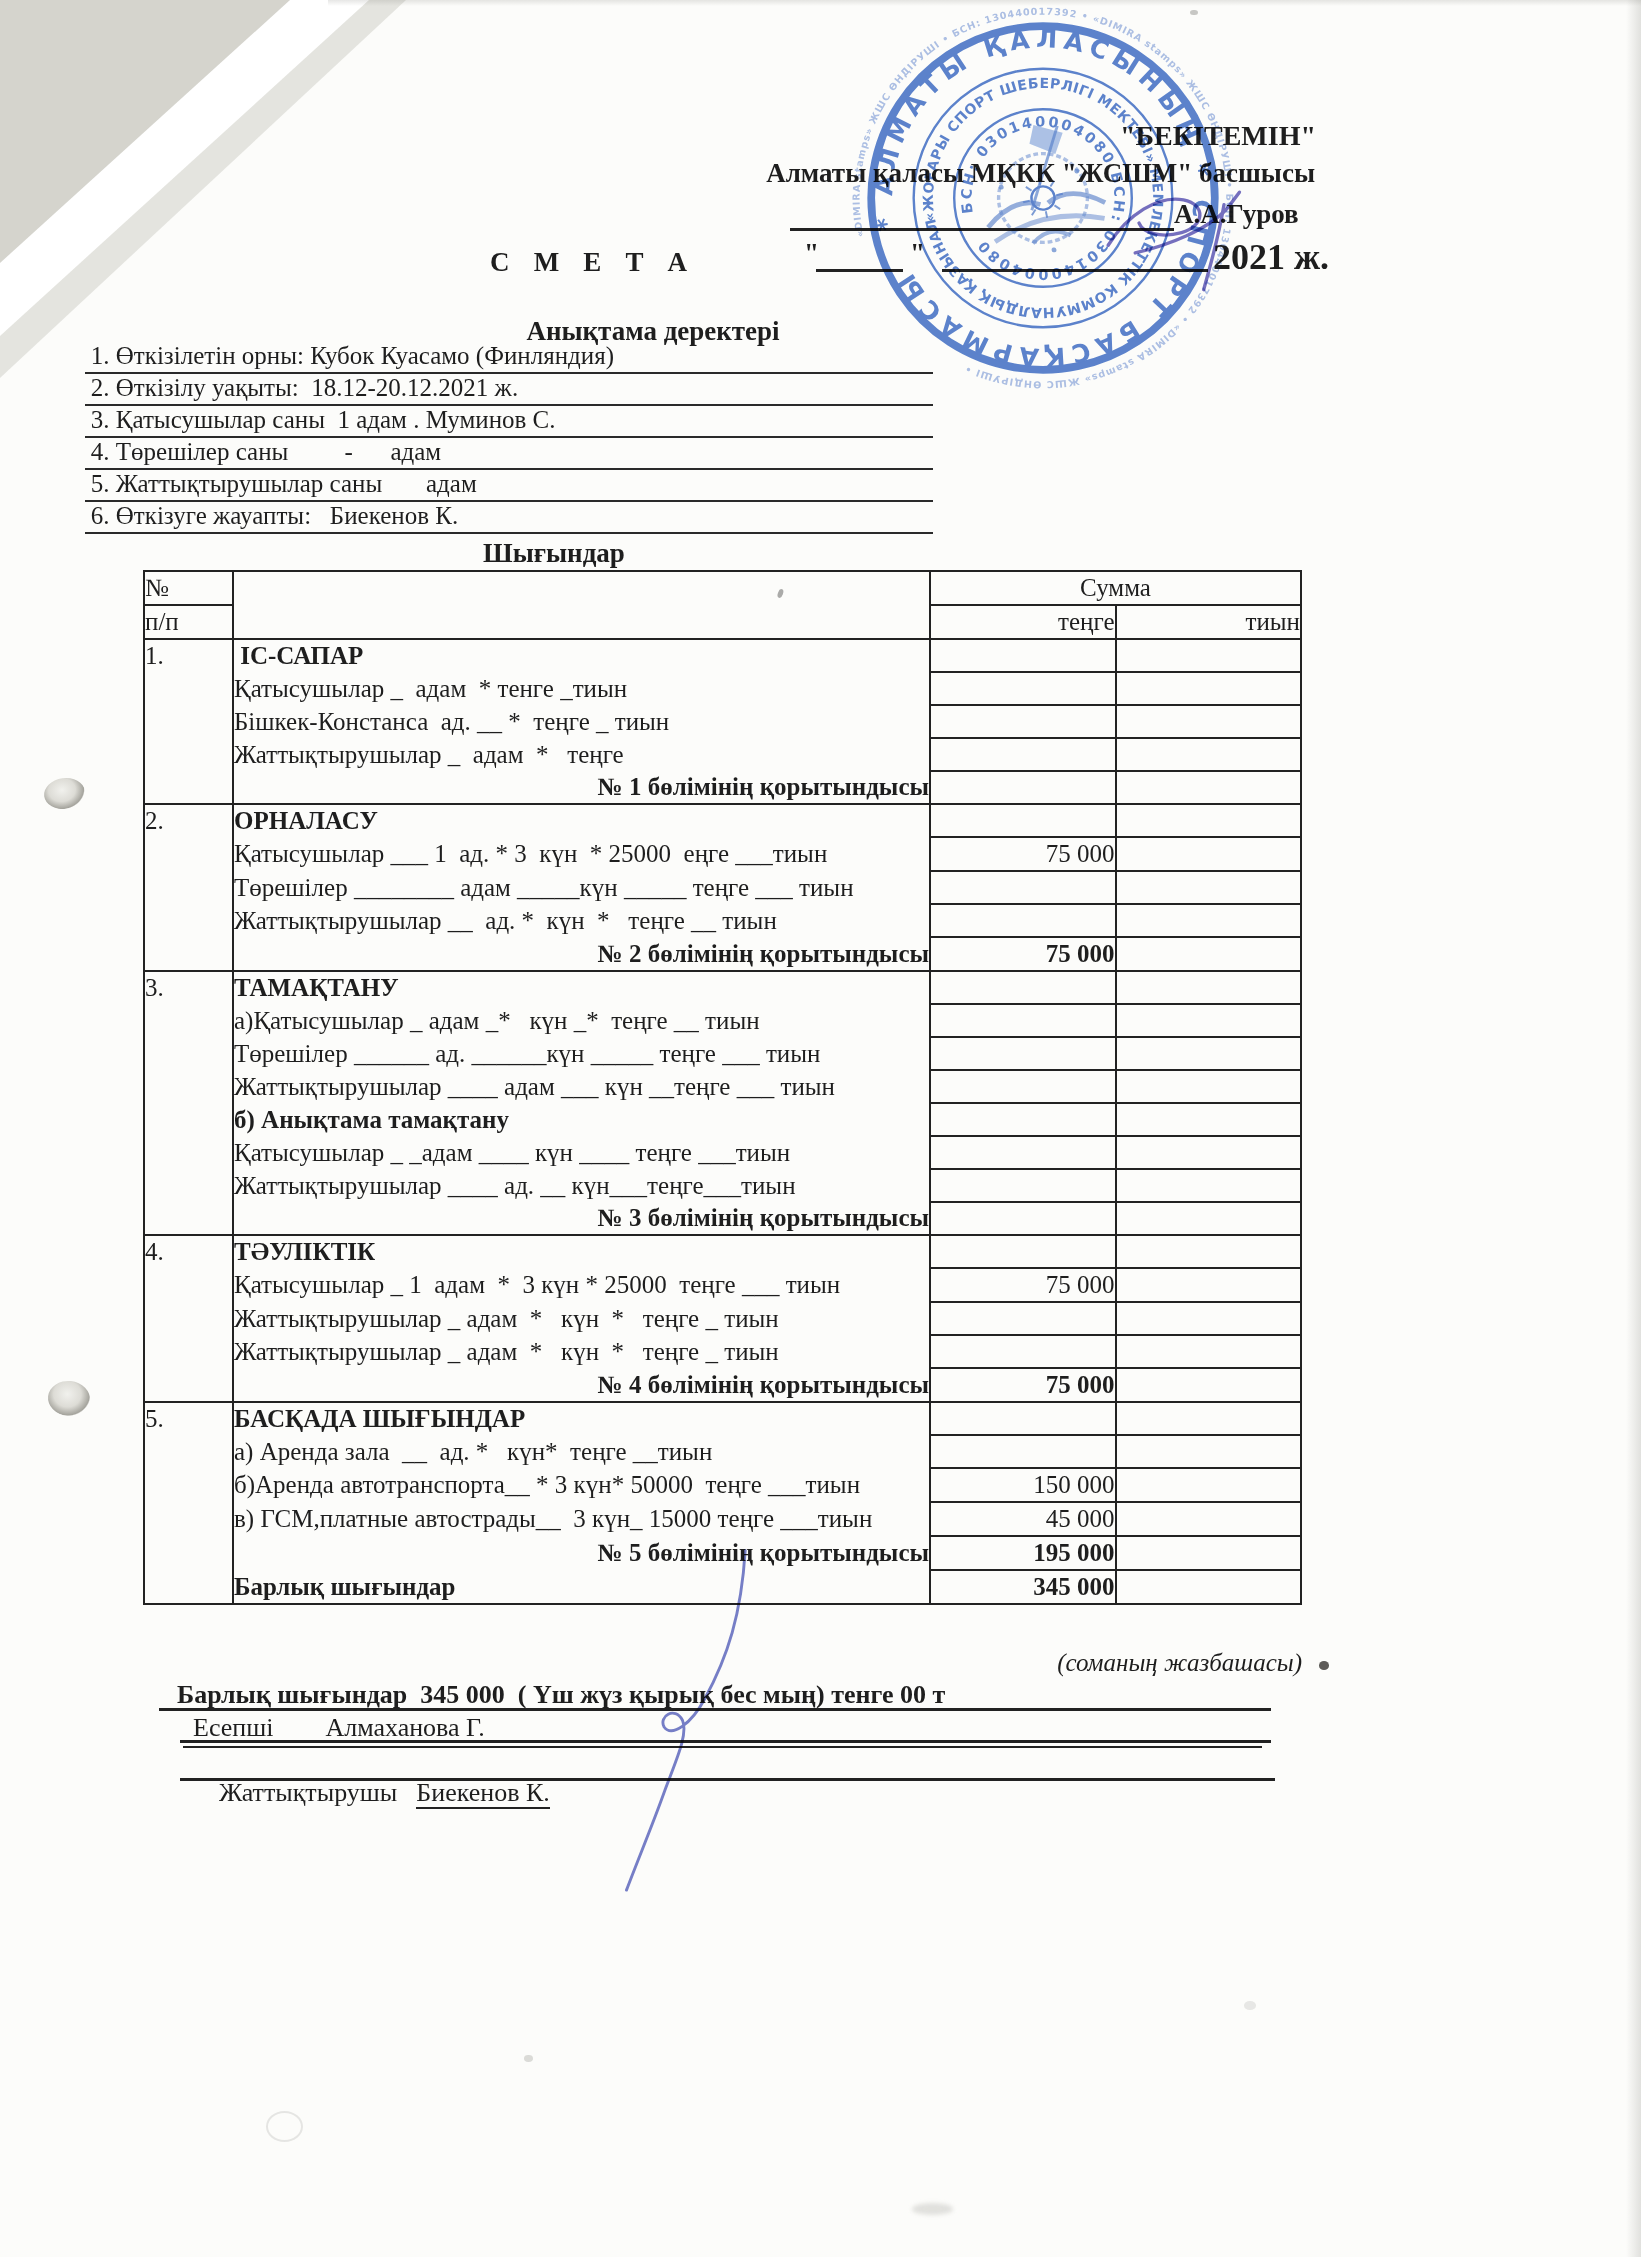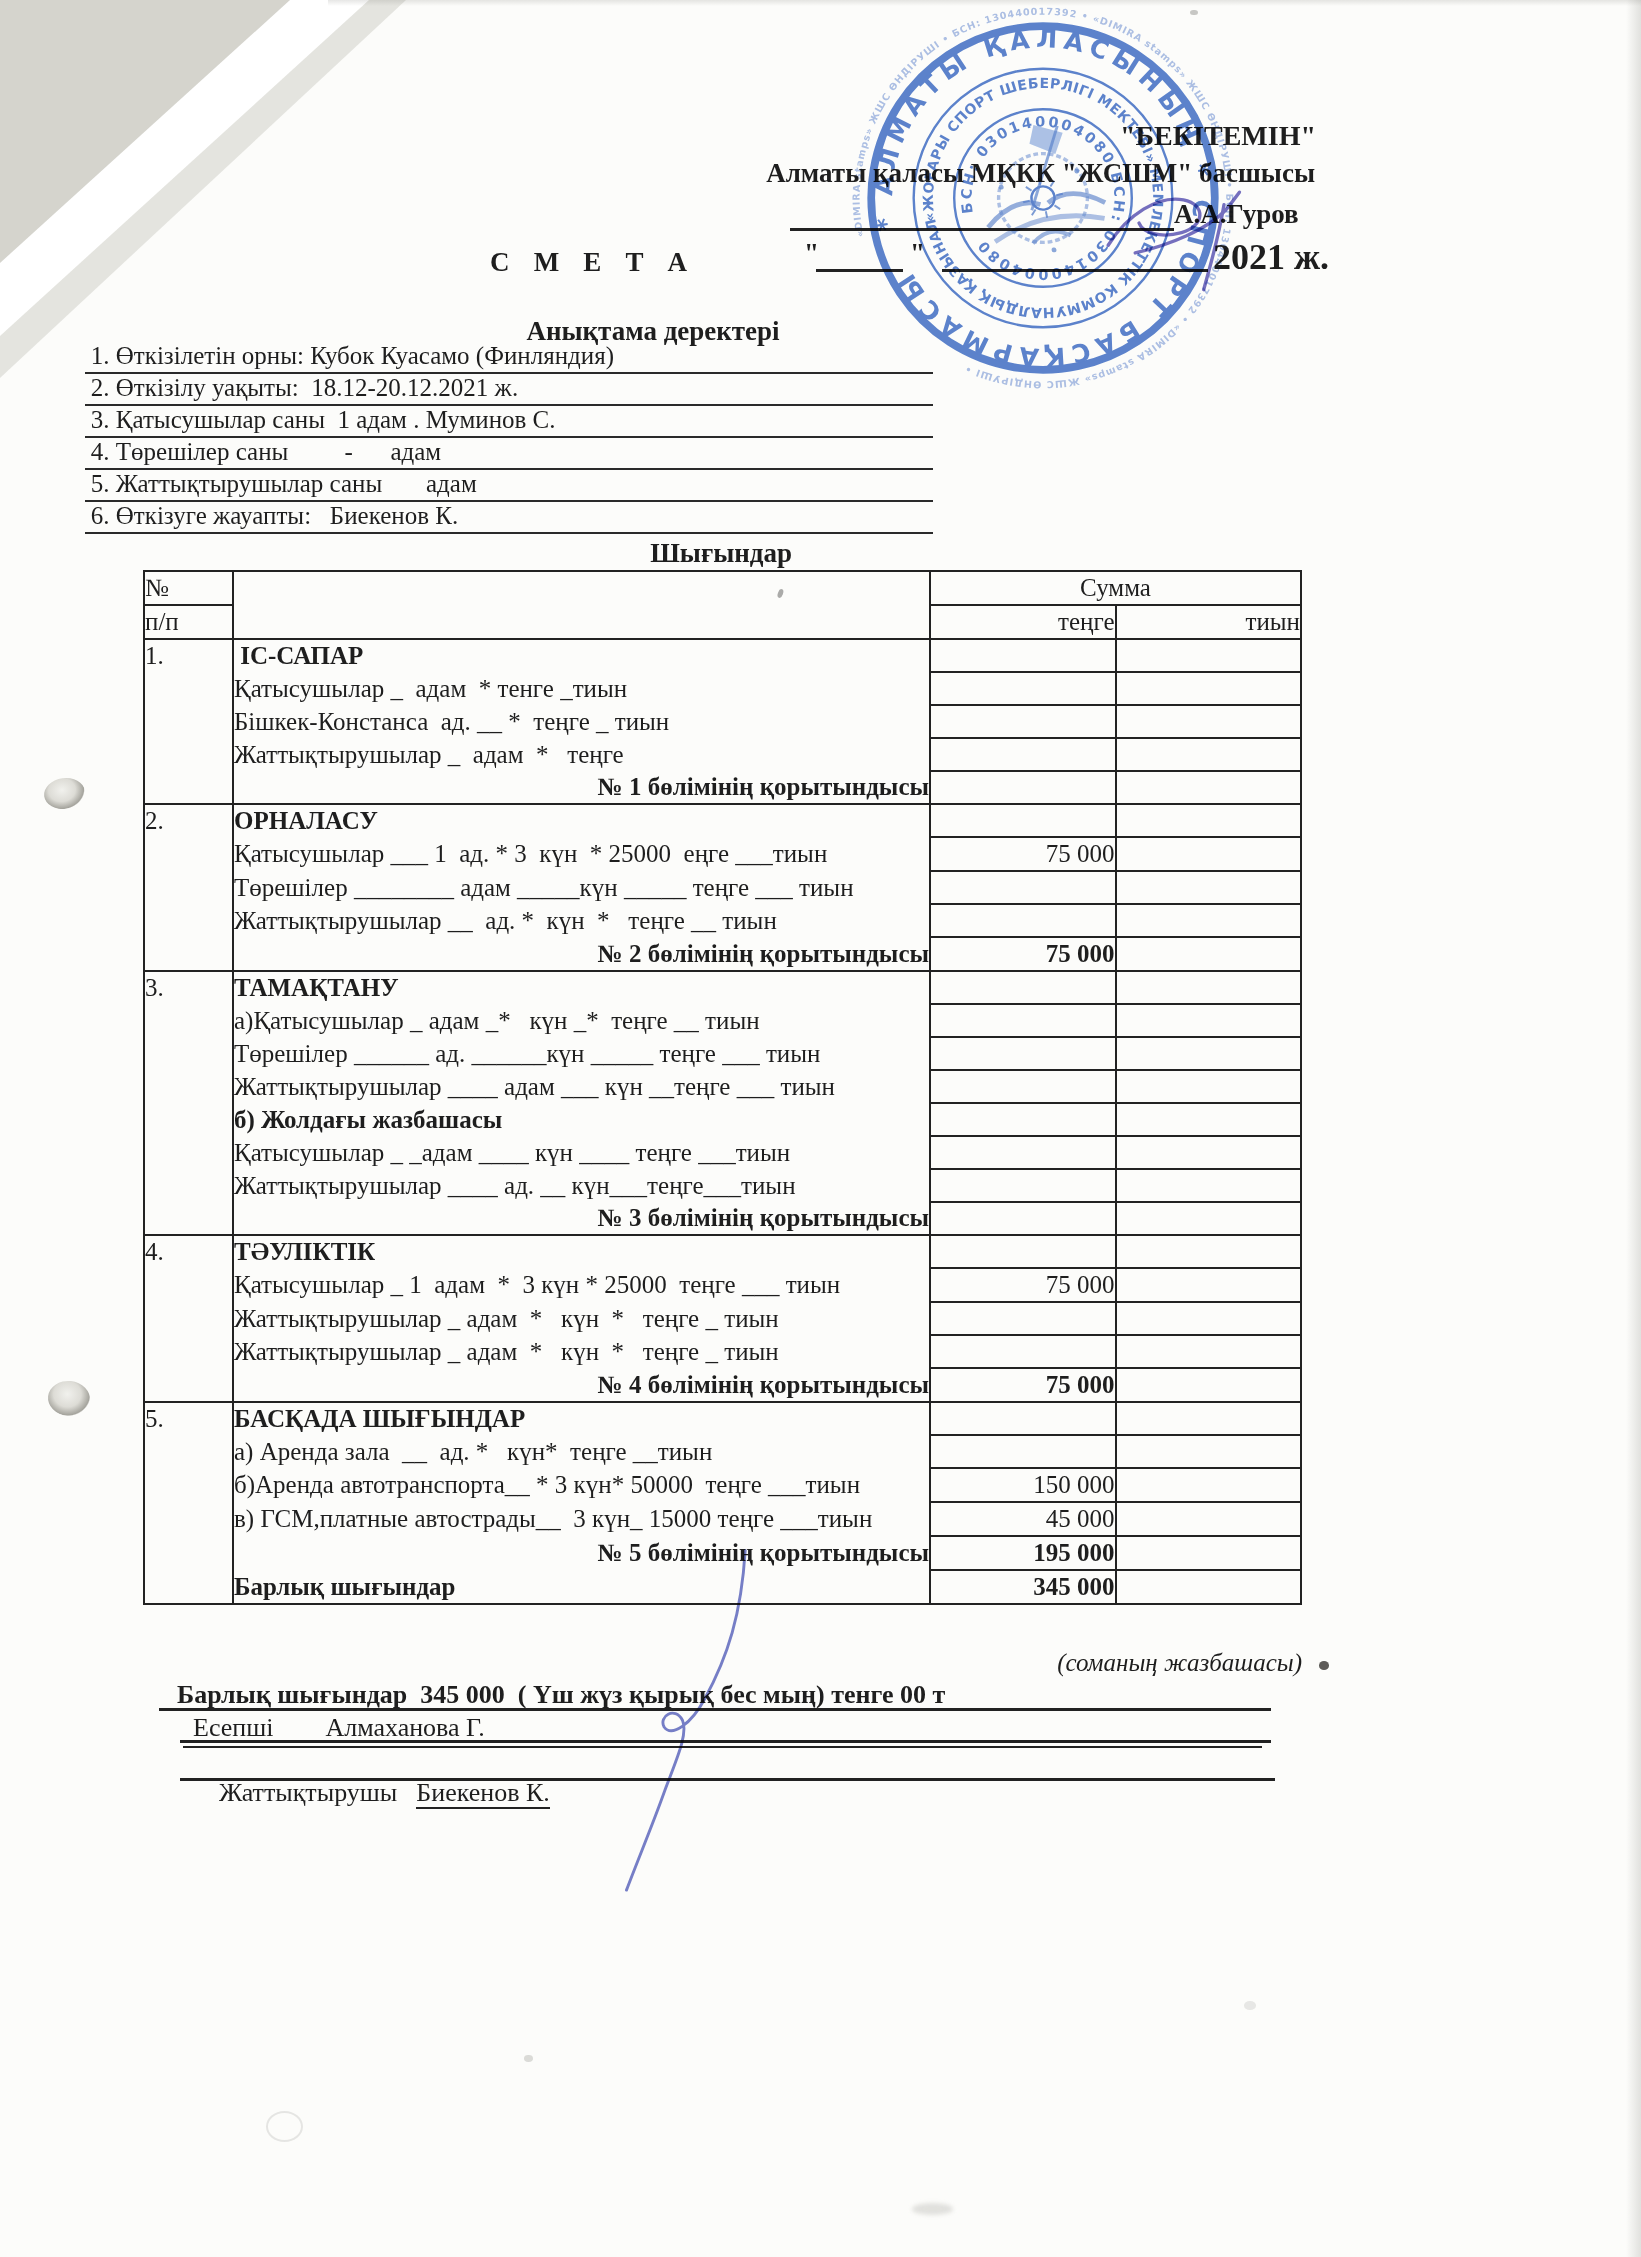--- a/index.html
+++ b/index.html
@@ -39,21 +39,21 @@
   .year-line{left:1213px;top:236px;font-size:36px;font-weight:bold;}
   .dq1{left:804px;top:238px;font-size:27px;font-weight:bold;}
   .dq2{left:910px;top:238px;font-size:27px;font-weight:bold;}
   .rule{position:absolute;height:2.9px;background:#222;}
   .sig-rule{left:790px;top:228px;width:384px;}
   .date-rule1{left:816px;top:269px;width:87px;}
   .date-rule2{left:942px;top:269px;width:266px;}
   
   .doc-title{left:490px;top:247px;width:174px;text-align:center;font-size:27px;font-weight:bold;letter-spacing:8.7px;}
   .doc-subtitle{left:483px;top:316px;width:340px;text-align:center;font-size:27px;font-weight:bold;}
-  .expenses-heading{left:483px;top:538px;width:309px;text-align:right;font-size:27px;font-weight:bold;}
+  .expenses-heading{left:483px;top:538px;width:309px;text-align:left;font-size:27px;font-weight:bold;}
   
   .info-list{position:absolute;left:85px;top:342px;width:848px;}
   .info-item{height:30px;padding-left:5.8px;font-size:25px;white-space:pre;
     border-bottom:2.4px solid #2a2a2a;}
   
   .table-wrap{position:absolute;left:143px;top:570px;}
   table.expenses{border-collapse:collapse;table-layout:fixed;width:1159px;
     font-size:25px;border:2.9px solid #222;}
   table.expenses td{padding:0;vertical-align:middle;overflow:hidden;white-space:pre;line-height:32px;}
   table.expenses thead tr{height:33px;}
@@ -230,21 +230,21 @@
             <td class="c-val"></td>
           </tr>
           <tr>
             <td class="c-num"></td>
             <td class="c-desc">Жаттықтырушылар ____ адам ___ күн __теңге ___ тиын</td>
             <td class="c-val"></td>
             <td class="c-val"></td>
           </tr>
           <tr>
             <td class="c-num"></td>
-            <td class="c-desc b">б) Жолдағы жазбашасы</td>
+            <td class="c-desc b">б) Анықтама тамақтану</td>
             <td class="c-val"></td>
             <td class="c-val"></td>
           </tr>
           <tr>
             <td class="c-num"></td>
             <td class="c-desc">Қатысушылар _ _адам ____ күн ____ теңге ___тиын</td>
             <td class="c-val"></td>
             <td class="c-val"></td>
           </tr>
           <tr>

